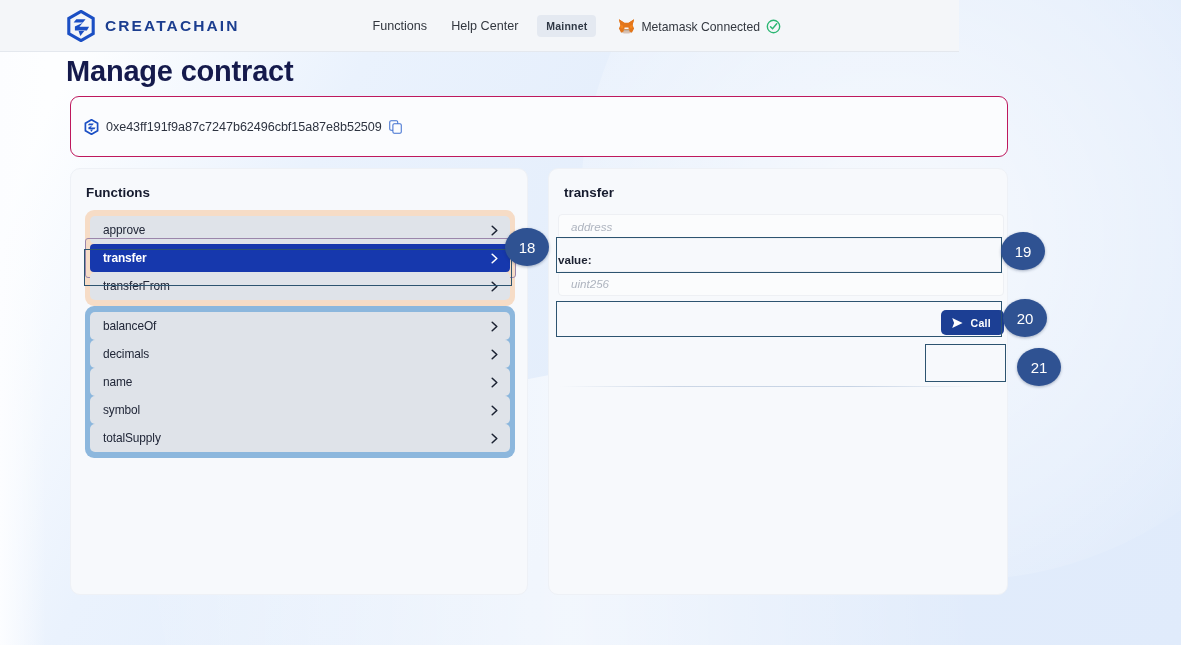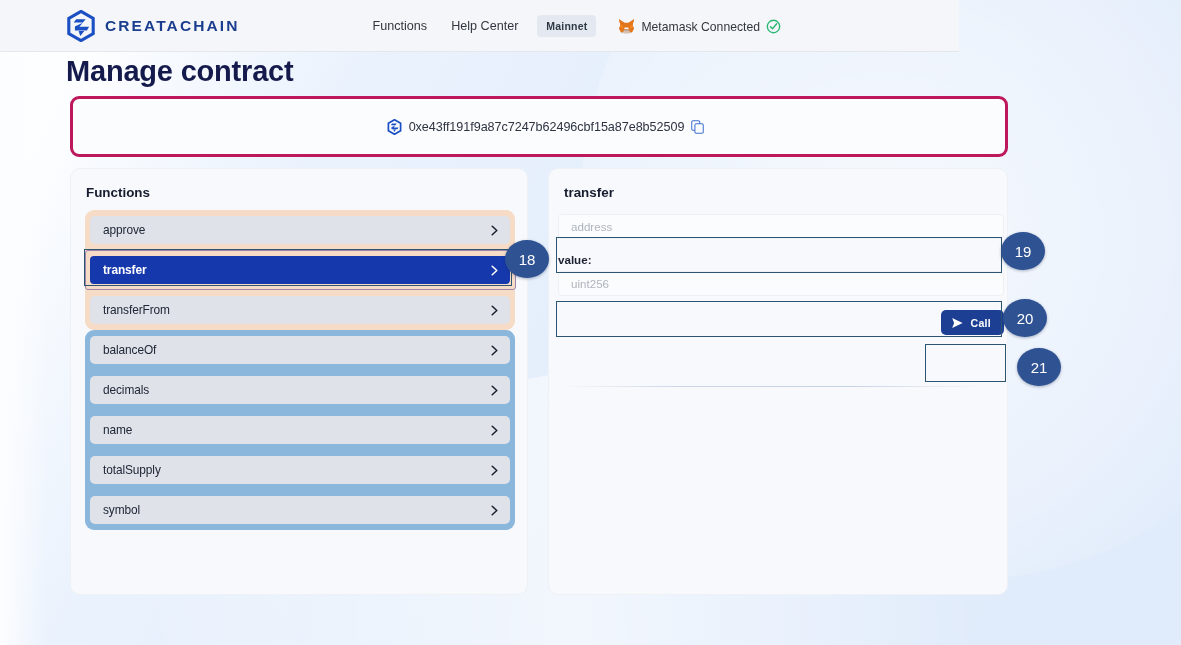--- a/index.html
+++ b/index.html
@@ -126,26 +126,25 @@
     letter-spacing: -.2px;
     z-index: 3;
   }
 
   
   .addr-card {
     position: absolute;
     left: 70px; top: 96px;
     width: 938px; height: 61px;
     background: #fbfcfe;
-    border: 3px solid #be185d;
+    border: 1px solid #be185d;
     border-radius: 9px;
     display: flex;
     align-items: center;
     z-index: 3;
-    justify-content: center;
   }
   .addr-inner {
     display: flex;
     align-items: center;
     gap: 7px;
     margin-left: 13px;
   }
   .addr-mark { width: 15px; height: 16px; display: block; }
   .addr-text {
     font-size: 12.6px;
@@ -177,21 +176,21 @@
   .fn-groups {
     position: absolute;
     left: 14px; top: 41px;
     width: 430px;
   }
   .fn-group {
     border-radius: 9px;
     padding: 6px 5px;
     display: flex;
     flex-direction: column;
-    gap: 12px;
+    gap: 0;
   }
   .fn-group.write { background: #f6dcc6; }
   .fn-group.read  { background: #8cb7dd; }
 
   .fn-item {
     position: relative;
     height: 28px;
     border-radius: 5px;
     background: #dfe3e9;
     display: flex;
@@ -243,20 +242,21 @@
     width: 100%;
     height: 25px;
     background: #fbfcfd;
     border: 1px solid #eef0f4;
     border-radius: 4px;
     font-family: "Liberation Sans", sans-serif;
     font-size: 11.6px;
     color: #2b3240;
     padding: 0 12px;
     outline: none;
+    font-style: italic;
   }
   .field-input::placeholder { color: #aeb4bf; }
 
   .call-row {
     display: flex;
     justify-content: flex-end;
     margin-top: 14px;
   }
   .call-btn {
     display: inline-flex;
@@ -416,28 +416,28 @@
       </div>
 
       <div class="fn-item">
         <span class="fn-label">name</span>
         <svg class="fn-chevron" viewBox="0 0 9 12">
           <path d="M2 1.4 L7 6 L2 10.6" fill="none" stroke="#1b2232" stroke-width="1.7" stroke-linecap="round" stroke-linejoin="round"></path>
         </svg>
       </div>
 
       <div class="fn-item">
+        <span class="fn-label">symbol</span>
+        <svg class="fn-chevron" viewBox="0 0 9 12">
+          <path d="M2 1.4 L7 6 L2 10.6" fill="none" stroke="#1b2232" stroke-width="1.7" stroke-linecap="round" stroke-linejoin="round"></path>
+        </svg>
+      </div>
+
+      <div class="fn-item">
         <span class="fn-label">totalSupply</span>
-        <svg class="fn-chevron" viewBox="0 0 9 12">
-          <path d="M2 1.4 L7 6 L2 10.6" fill="none" stroke="#1b2232" stroke-width="1.7" stroke-linecap="round" stroke-linejoin="round"></path>
-        </svg>
-      </div>
-
-      <div class="fn-item">
-        <span class="fn-label">symbol</span>
         <svg class="fn-chevron" viewBox="0 0 9 12">
           <path d="M2 1.4 L7 6 L2 10.6" fill="none" stroke="#1b2232" stroke-width="1.7" stroke-linecap="round" stroke-linejoin="round"></path>
         </svg>
       </div>
     </div>
 
   </div>
 </div>
 
 <div class="panel panel-right">
@@ -461,21 +461,21 @@
         </svg>
         <span class="call-label">Call</span>
       </button>
     </div>
   </div>
 
   <div class="divider"></div>
 </div>
 
 <div class="anno-box" style="left:84px;  top:249px; width:428px; height:37px;"></div>
-<div class="anno-badge" style="left:505px; top:240px;">18</div>
+<div class="anno-badge" style="left:505px; top:228px;">18</div>
 
 <div class="anno-box" style="left:556px; top:237px; width:446px; height:36px;"></div>
 <div class="anno-badge" style="left:1001px; top:232px;">19</div>
 
 <div class="anno-box" style="left:556px; top:301px; width:446px; height:36px;"></div>
 <div class="anno-badge" style="left:1003px; top:299px;">20</div>
 
 <div class="anno-box" style="left:925px; top:344px; width:81px; height:38px;"></div>
 <div class="anno-badge" style="left:1005px; top:348px;margin-left:12px;">21</div>
 

